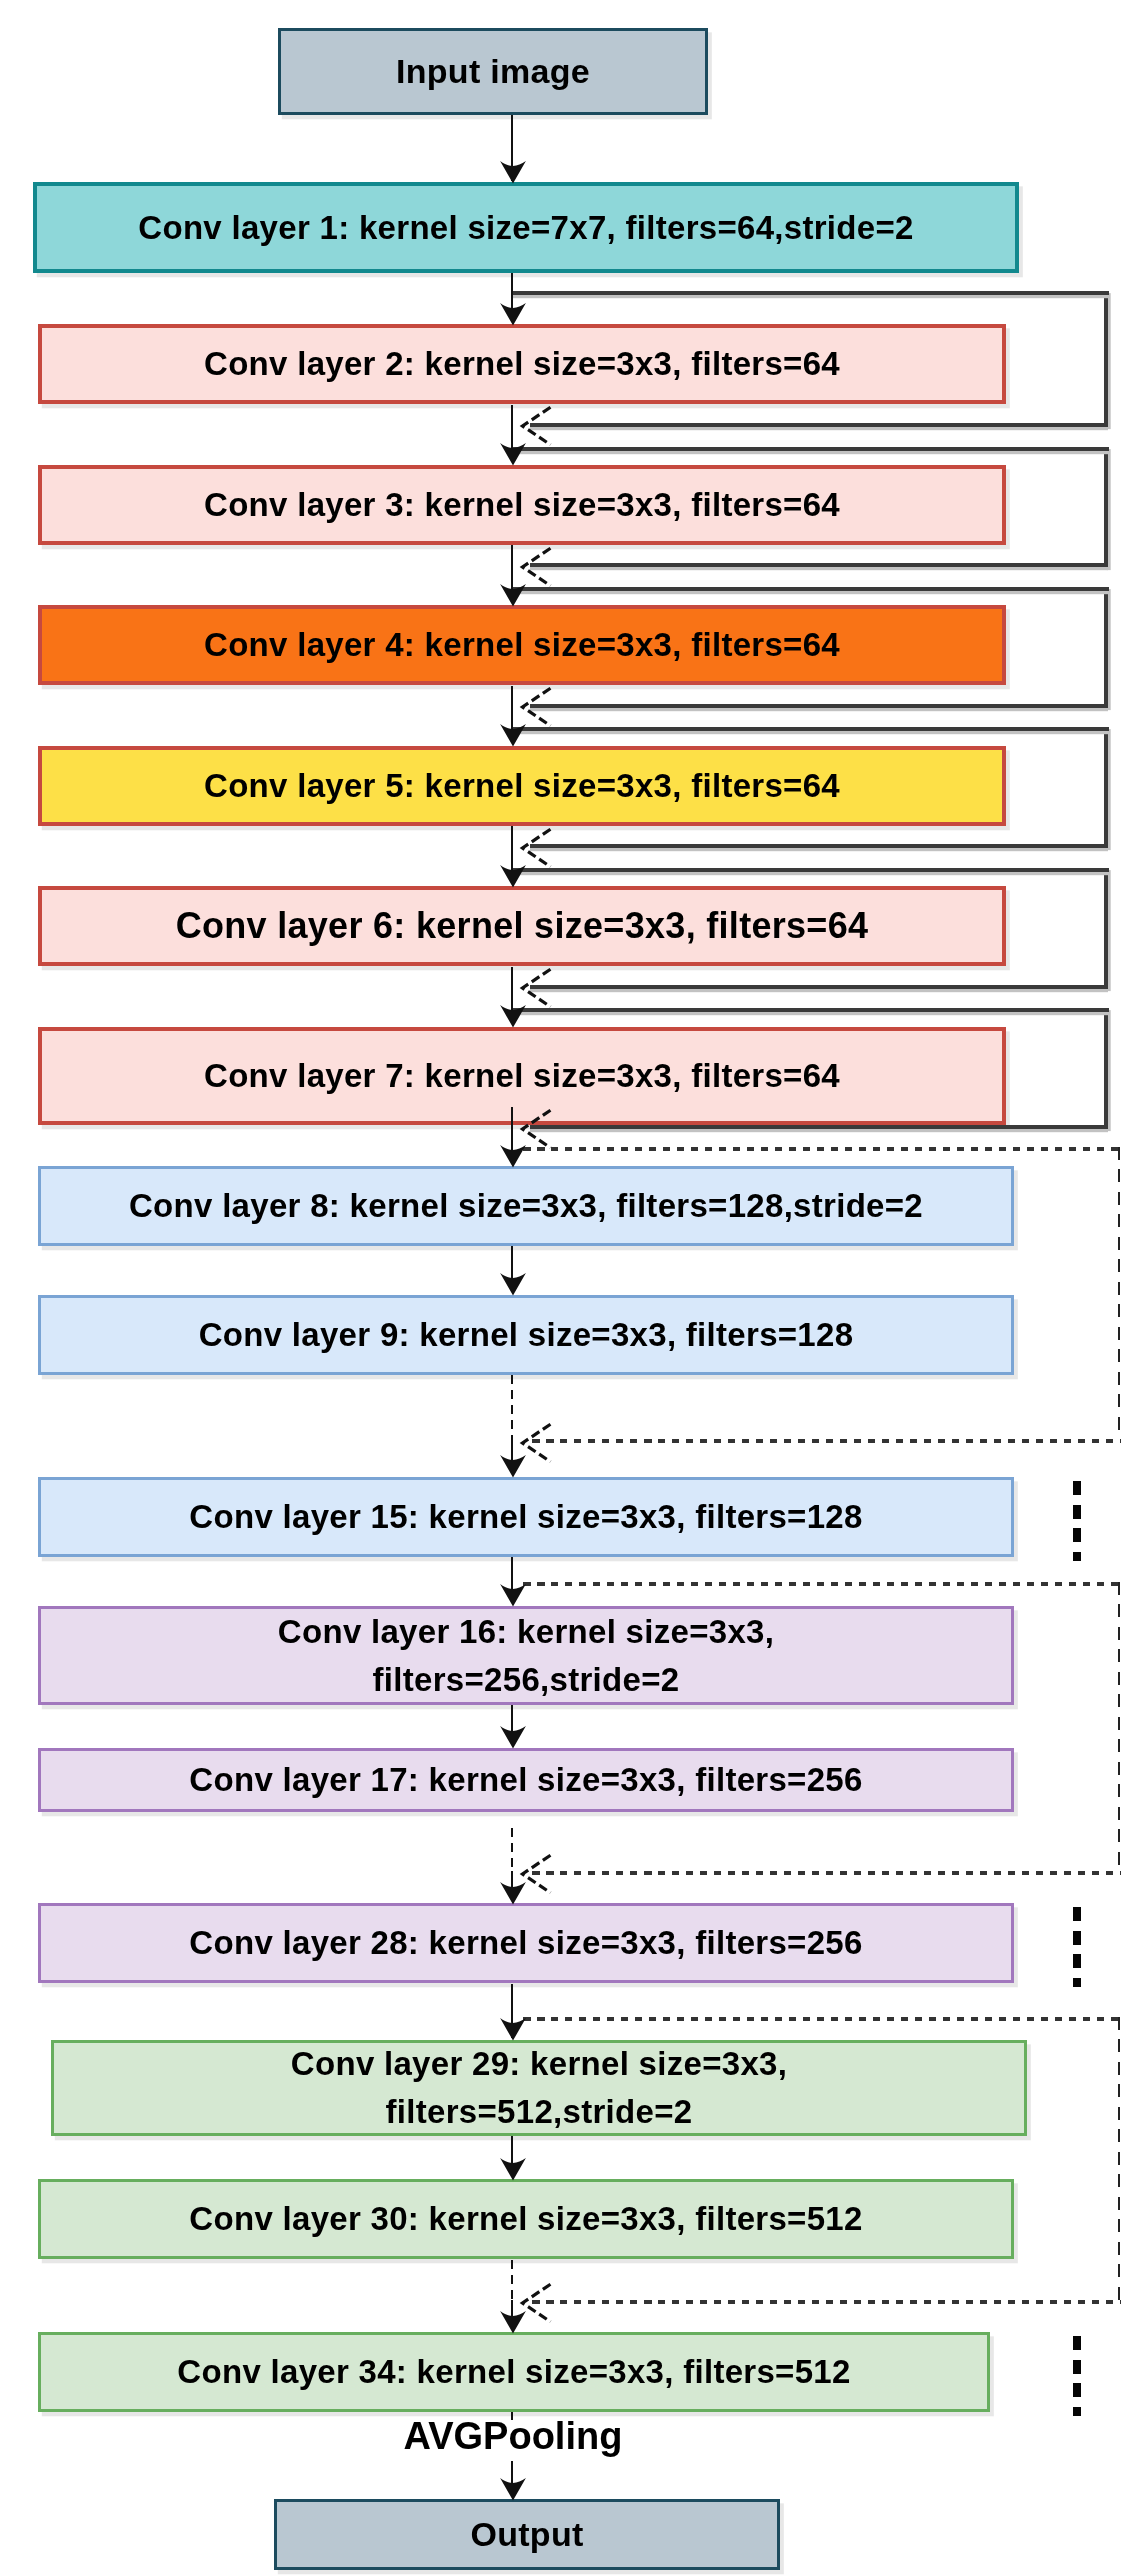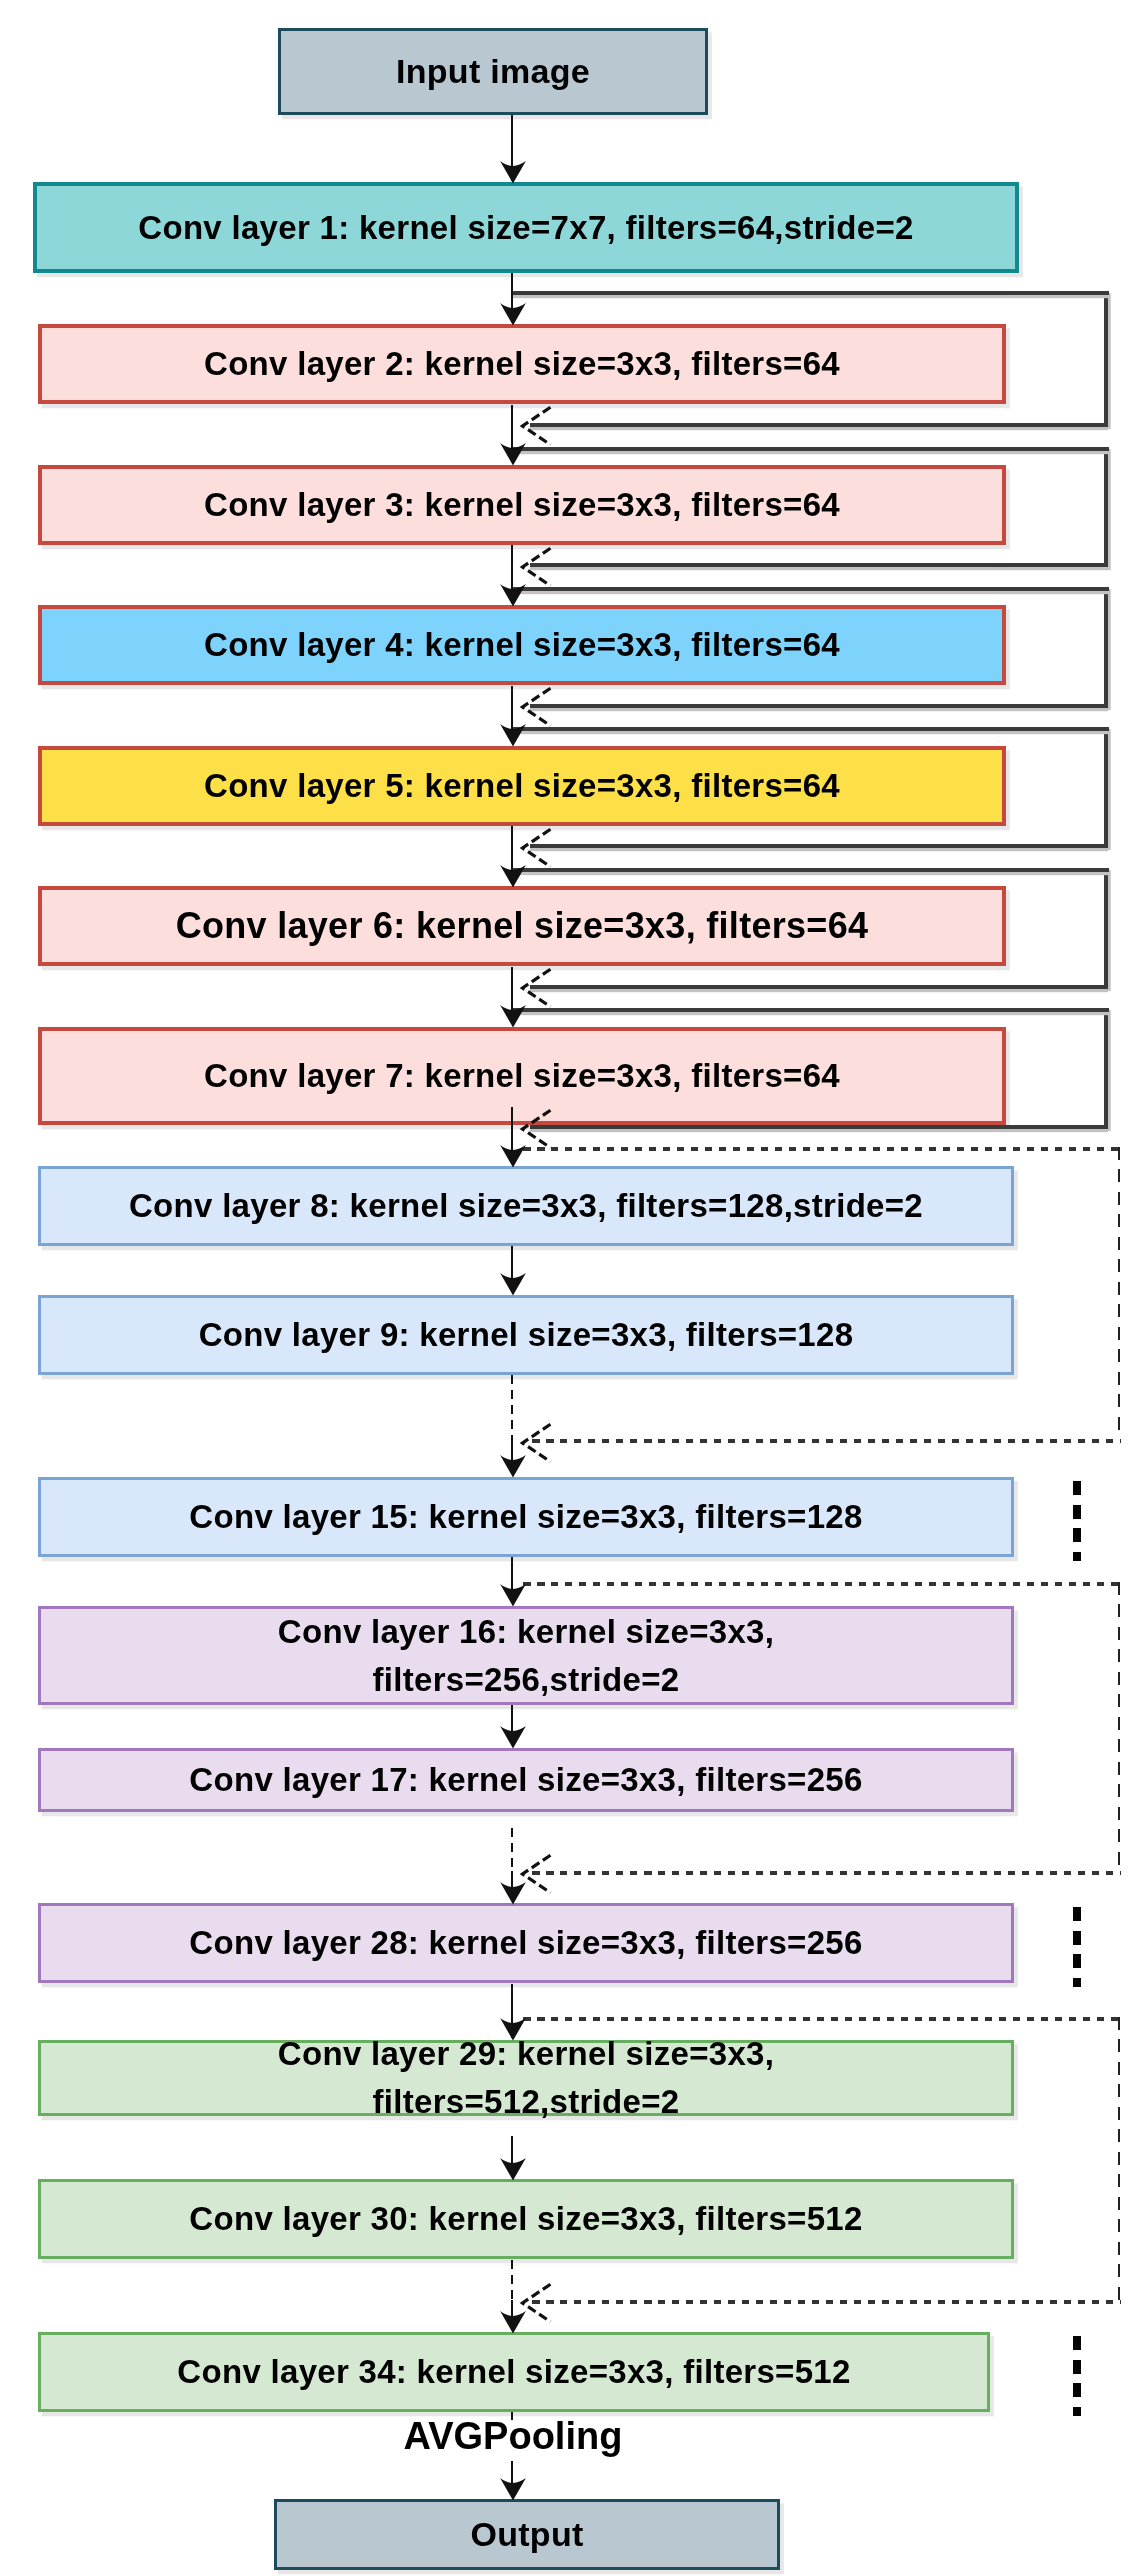--- a/index.html
+++ b/index.html
@@ -36,21 +36,21 @@
     </div>
     <div class="box" style="left: 33px; top: 182px; width: 986px; height: 91px; background: rgb(142, 215, 217); border: 4.3px solid rgb(18, 137, 142);">
       <span style="font-size: 33px;">Conv layer 1: kernel size=7x7, filters=64,stride=2</span>
     </div>
     <div class="box" style="left: 38px; top: 324px; width: 968px; height: 80px; background: rgb(252, 223, 220); border: 4.3px solid rgb(198, 73, 63);">
       <span style="font-size: 33px;">Conv layer 2: kernel size=3x3, filters=64</span>
     </div>
     <div class="box" style="left: 38px; top: 465px; width: 968px; height: 80px; background: rgb(252, 223, 220); border: 4.3px solid rgb(198, 73, 63);">
       <span style="font-size: 33px;">Conv layer 3: kernel size=3x3, filters=64</span>
     </div>
-    <div class="box" style="left: 38px; top: 605px; width: 968px; height: 80px; background: #7dd3fc; border: 4.3px solid rgb(198, 73, 63);">
+    <div class="box" style="left: 38px; top: 605px; width: 968px; height: 80px; background: #f97316; border: 4.3px solid rgb(198, 73, 63);">
       <span style="font-size: 33px;">Conv layer 4: kernel size=3x3, filters=64</span>
     </div>
     <div class="box" style="left: 38px; top: 746px; width: 968px; height: 80px; background: #fde047; border: 4.3px solid rgb(198, 73, 63);">
       <span style="font-size: 33px;">Conv layer 5: kernel size=3x3, filters=64</span>
     </div>
     <div class="box" style="left: 38px; top: 886px; width: 968px; height: 80px; background: rgb(252, 223, 220); border: 4.3px solid rgb(198, 73, 63);">
       <span style="font-size: 36px;">Conv layer 6: kernel size=3x3, filters=64</span>
     </div>
     <div class="box" style="left: 38px; top: 1027px; width: 968px; height: 98px; background: rgb(252, 223, 220); border: 4.3px solid rgb(198, 73, 63);">
       <span style="font-size: 33px;">Conv layer 7: kernel size=3x3, filters=64</span>
@@ -67,21 +67,21 @@
     <div class="box" style="left: 38px; top: 1606px; width: 976px; height: 99px; background: rgb(232, 220, 238); border: 3.2px solid rgb(161, 119, 189);">
       <span style="font-size: 33px;">Conv layer 16: kernel size=3x3,
 filters=256,stride=2</span>
     </div>
     <div class="box" style="left: 38px; top: 1748px; width: 976px; height: 64px; background: rgb(232, 220, 238); border: 3.2px solid rgb(161, 119, 189);">
       <span style="font-size: 33px;">Conv layer 17: kernel size=3x3, filters=256</span>
     </div>
     <div class="box" style="left: 38px; top: 1903px; width: 976px; height: 80px; background: rgb(232, 220, 238); border: 3.2px solid rgb(161, 119, 189);">
       <span style="font-size: 33px;">Conv layer 28: kernel size=3x3, filters=256</span>
     </div>
-    <div class="box" style="left: 38px; top: 2040px; width: 976px; height: 76px; background: rgb(213, 232, 210); border: 3.2px solid rgb(103, 174, 94);">
+    <div class="box" style="left: 51px; top: 2040px; width: 976px; height: 96px; background: rgb(213, 232, 210); border: 3.2px solid rgb(103, 174, 94);">
       <span style="font-size: 33px;">Conv layer 29: kernel size=3x3,
 filters=512,stride=2</span>
     </div>
     <div class="box" style="left: 38px; top: 2179px; width: 976px; height: 80px; background: rgb(213, 232, 210); border: 3.2px solid rgb(103, 174, 94);">
       <span style="font-size: 33px;">Conv layer 30: kernel size=3x3, filters=512</span>
     </div>
     <div class="box" style="left: 38px; top: 2332px; width: 952px; height: 80px; background: rgb(213, 232, 210); border: 3.2px solid rgb(103, 174, 94);">
       <span style="font-size: 33px;">Conv layer 34: kernel size=3x3, filters=512</span>
     </div>
     <div class="box" style="left: 274px; top: 2499px; width: 506px; height: 71px; background: rgb(185, 199, 209); border: 3.8px solid rgb(28, 75, 94);">

